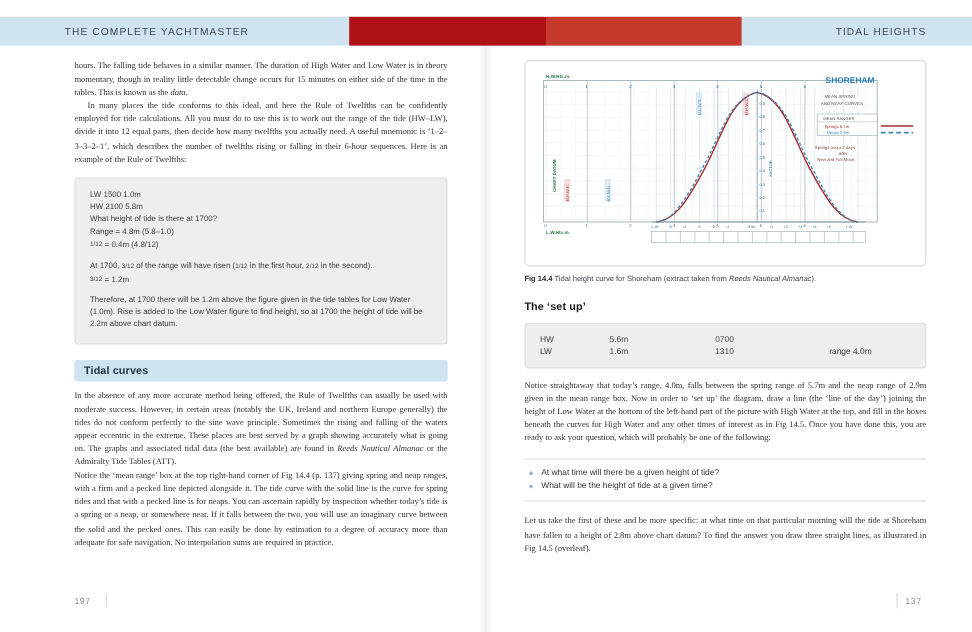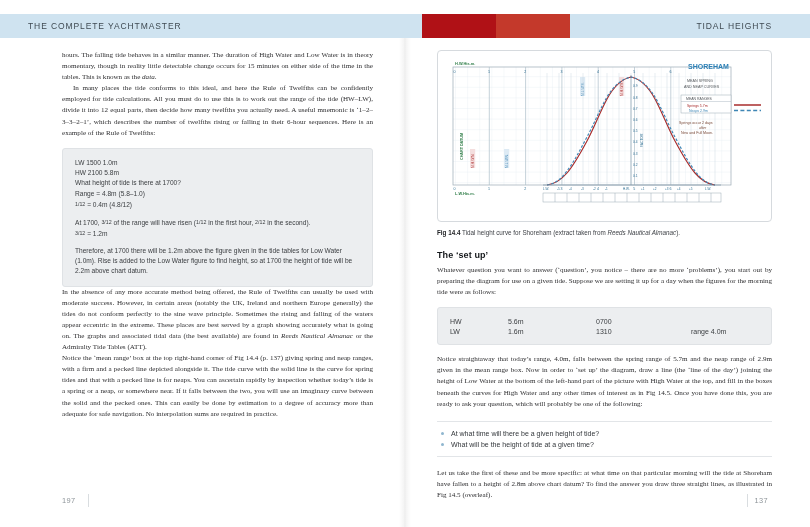--- a/index.html
+++ b/index.html
@@ -25,33 +25,33 @@
     align-items: center;
   }
   .hdr-title {
     font-family: "Liberation Sans", sans-serif;
     font-size: 8.5px;
     letter-spacing: 0.9px;
     color: #3f4a52;
     white-space: nowrap;
   }
   #hdr-left {
-    width: 422px;
-    padding-left: 28px;
+    width: 291px;
+    padding-left: 54px;
     box-sizing: border-box;
   }
   #hdr-center {
     flex: 1;
     height: 24px;
     display: flex;
   }
   #hdr-bar-dark { width: 50%; background: #b01116; height: 24px; }
   #hdr-bar-light { width: 50%; background: #c4392b; height: 24px; }
   #hdr-right {
-    width: 240px;
+    width: 192px;
     padding-right: 38px;
     box-sizing: border-box;
     text-align: right;
   }
 
   
   #spread {
     position: absolute;
     left: 0; top: 38px;
     width: 810px; height: 489px;
@@ -246,20 +246,21 @@
       <p>LW 1500 1.0m</p>
       <p>HW 2100 5.8m</p>
       <p>What height of tide is there at 1700?</p>
       <p>Range = 4.8m (5.8–1.0)</p>
       <p><span class="frac">1/12</span><span> = 0.4m (4.8/12)</span></p>
       <p class="gap"><span>At 1700, </span><span class="frac">3/12</span><span> of the range will have risen (</span><span class="frac">1/12</span><span> in the first hour, </span><span class="frac">2/12</span><span> in the second).</span></p>
       <p><span class="frac">3/12</span><span> = 1.2m</span></p>
       <p class="gap">Therefore, at 1700 there will be 1.2m above the figure given in the tide tables for Low Water (1.0m). Rise is added to the Low Water figure to find height, so at 1700 the height of tide will be 2.2m above chart datum.</p>
     </div>
 
+    <h2 class="blue-head">Tidal curves</h2>
 
     <p class="body"><span>In the absence of any more accurate method being offered, the Rule of Twelfths can usually be used with moderate success. However, in certain areas (notably the UK, Ireland and northern Europe generally) the tides do not conform perfectly to the sine wave principle. Sometimes the rising and falling of the waters appear eccentric in the extreme. These places are best served by a graph showing accurately what is going on. The graphs and associated tidal data (the best available) are found in </span><span class="it">Reeds Nautical Almanac</span><span> or the Admiralty Tide Tables (ATT).</span></p>
 
 
     <p class="body">Notice the ‘mean range’ box at the top right-hand corner of Fig 14.4 (p. 137) giving spring and neap ranges, with a firm and a pecked line depicted alongside it. The tide curve with the solid line is the curve for spring tides and that with a pecked line is for neaps. You can ascertain rapidly by inspection whether today’s tide is a spring or a neap, or somewhere near. If it falls between the two, you will use an imaginary curve between the solid and the pecked ones. This can easily be done by estimation to a degree of accuracy more than adequate for safe navigation. No interpolation sums are required in practice.</p>
 
     <div class="folio-rule" id="folio-rule-left"></div>
     <div class="folio" id="folio-left">197</div>
   </div>
 
@@ -431,21 +432,20 @@
         </g>
       </svg>
     </div>
 
     <div class="fig-caption">
       <b>Fig 14.4</b><span> Tidal height curve for Shoreham (extract taken from </span><span class="it">Reeds Nautical Almanac</span><span>).</span>
     </div>
 
     <h3 class="sub-head">The ‘set up’</h3>
 
-    <p class="body">Whatever question you want to answer (‘question’, you notice – there are no more ‘problems’), you start out by preparing the diagram for use on a given tide. Suppose we are setting it up for a day when the figures for the morning tide were as follows:</p>
 
     <div class="table-box">
       <table>
         <tbody>
           <tr>
             <td class="c-lab">HW</td>
             <td class="c-ht">5.6m</td>
             <td class="c-tm">0700</td>
             <td></td>
           </tr>

